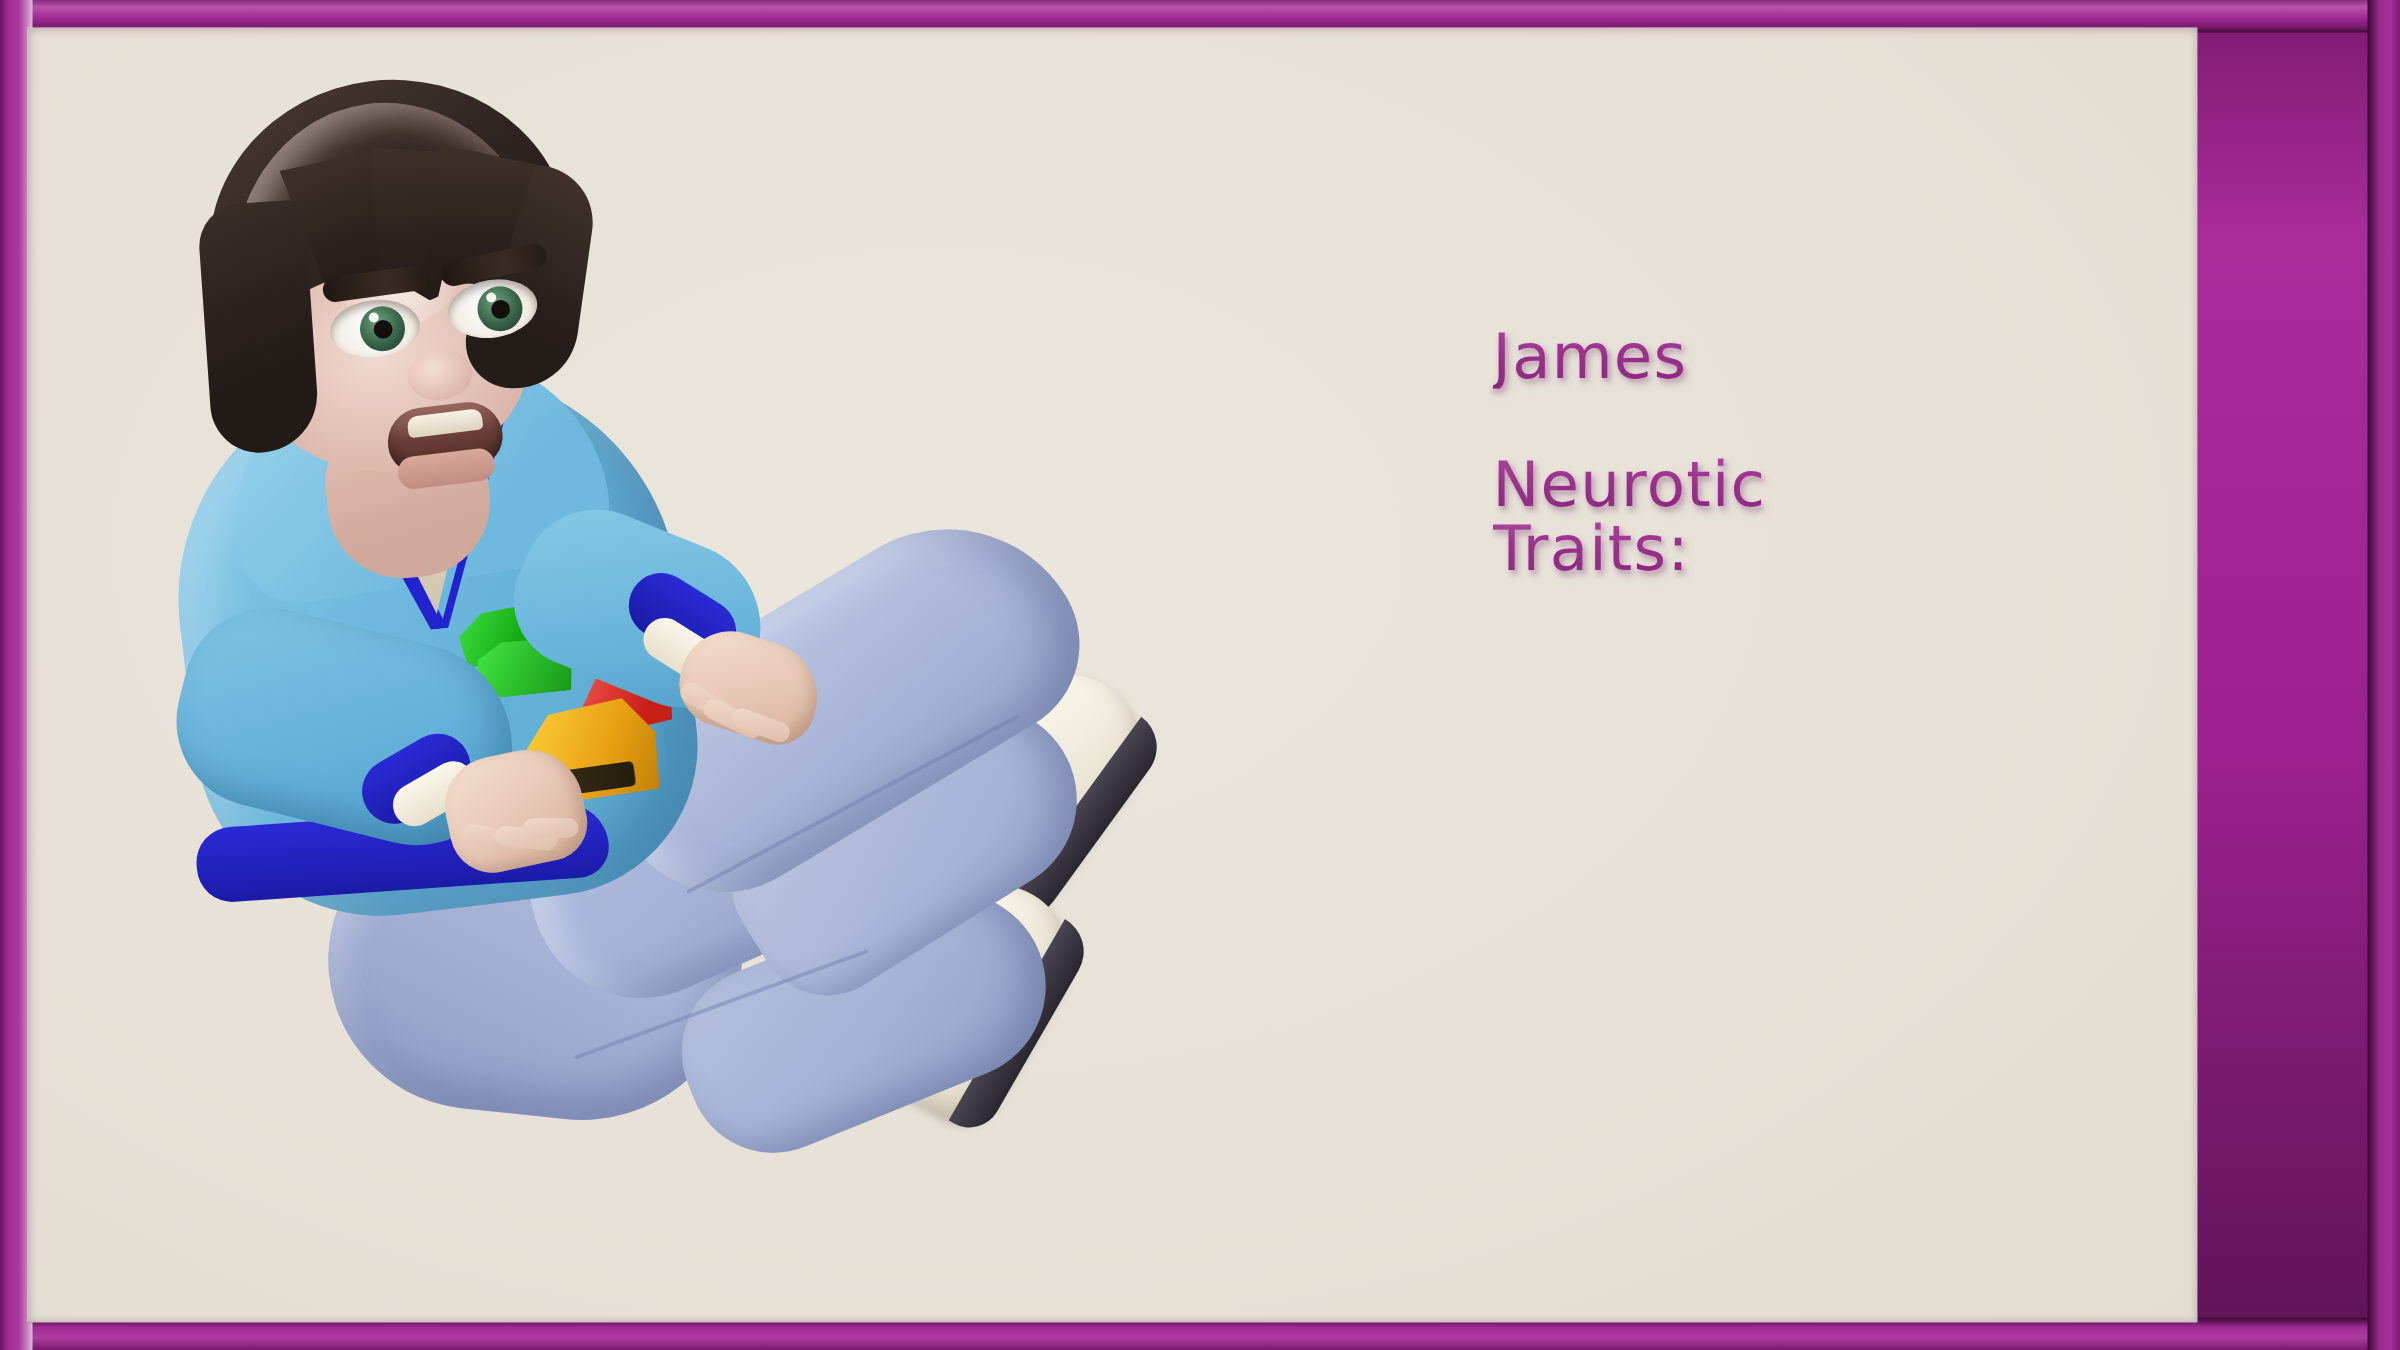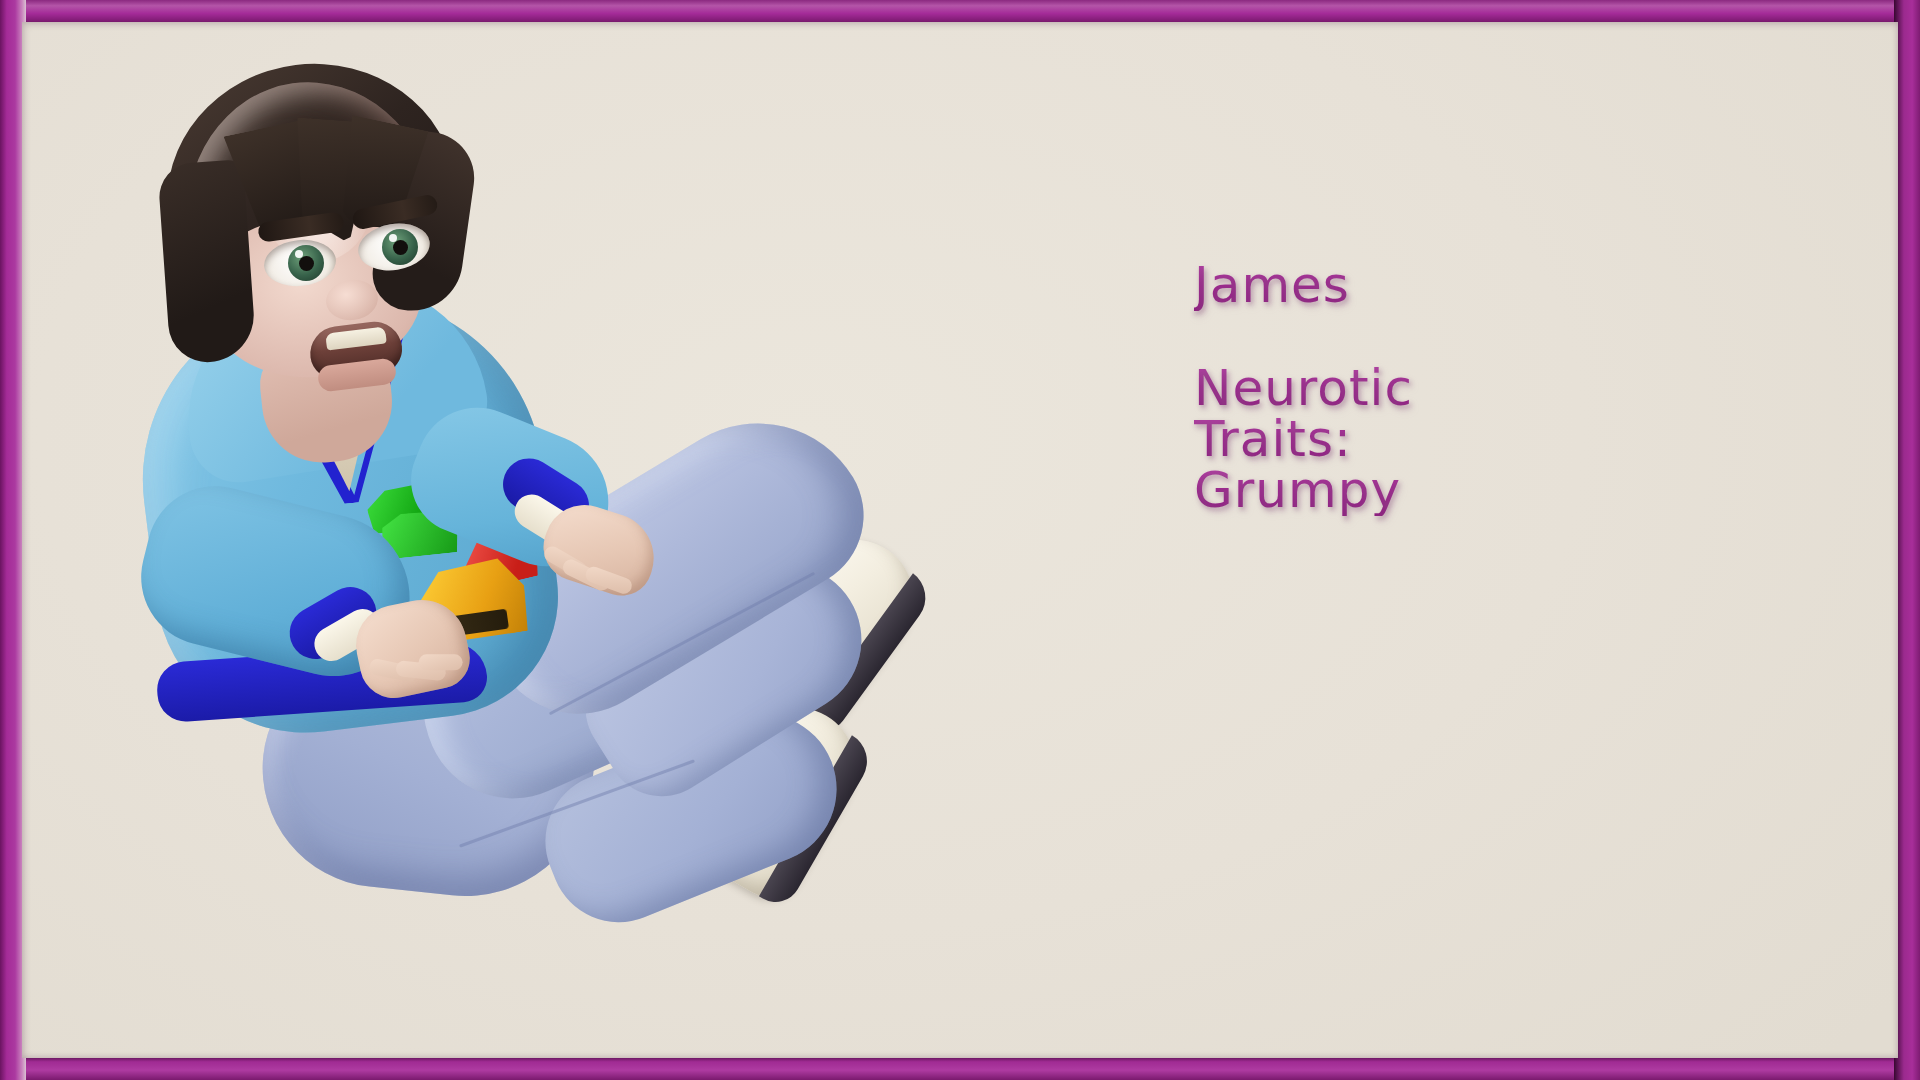--- a/index.html
+++ b/index.html
@@ -35,21 +35,21 @@
   }
   .frame-right{
     right:0; top:0; width:26px; height:1080px;
     background:linear-gradient(270deg,#7e1c72 0%,#a82e9a 30%,#9b2a8e 62%,#4d0f46 92%,#37092f 100%);
   }
 
   
   .canvas{
     position:absolute;
     left:22px; top:22px;
-    width:1876px; height:1036px;
+    width:1736px; height:1036px;
     background:
       radial-gradient(ellipse 1400px 900px at 42% 40%, #ebe6dc 0%, #e7e1d7 55%, #e2dcd1 100%);
     box-shadow: inset 2px 2px 7px rgba(60,20,55,.22),
                 inset -2px -2px 5px rgba(90,40,85,.12);
     overflow:hidden;
   }
 
   
   .sim{
     position:absolute;
@@ -439,20 +439,19 @@
       <div class="lip-low"></div>
     </div>
 
     <div class="info">
       <div class="line">James</div>
 
       <div class="gap-sm"></div>
 
       <div class="line">Neurotic</div>
       <div class="line">Traits:</div>
-      <div class="line">Grumpy</div>
 
       <div class="gap-lg"></div>
 
     </div>
 
   </div>
 </div>
 
 </body></html>

